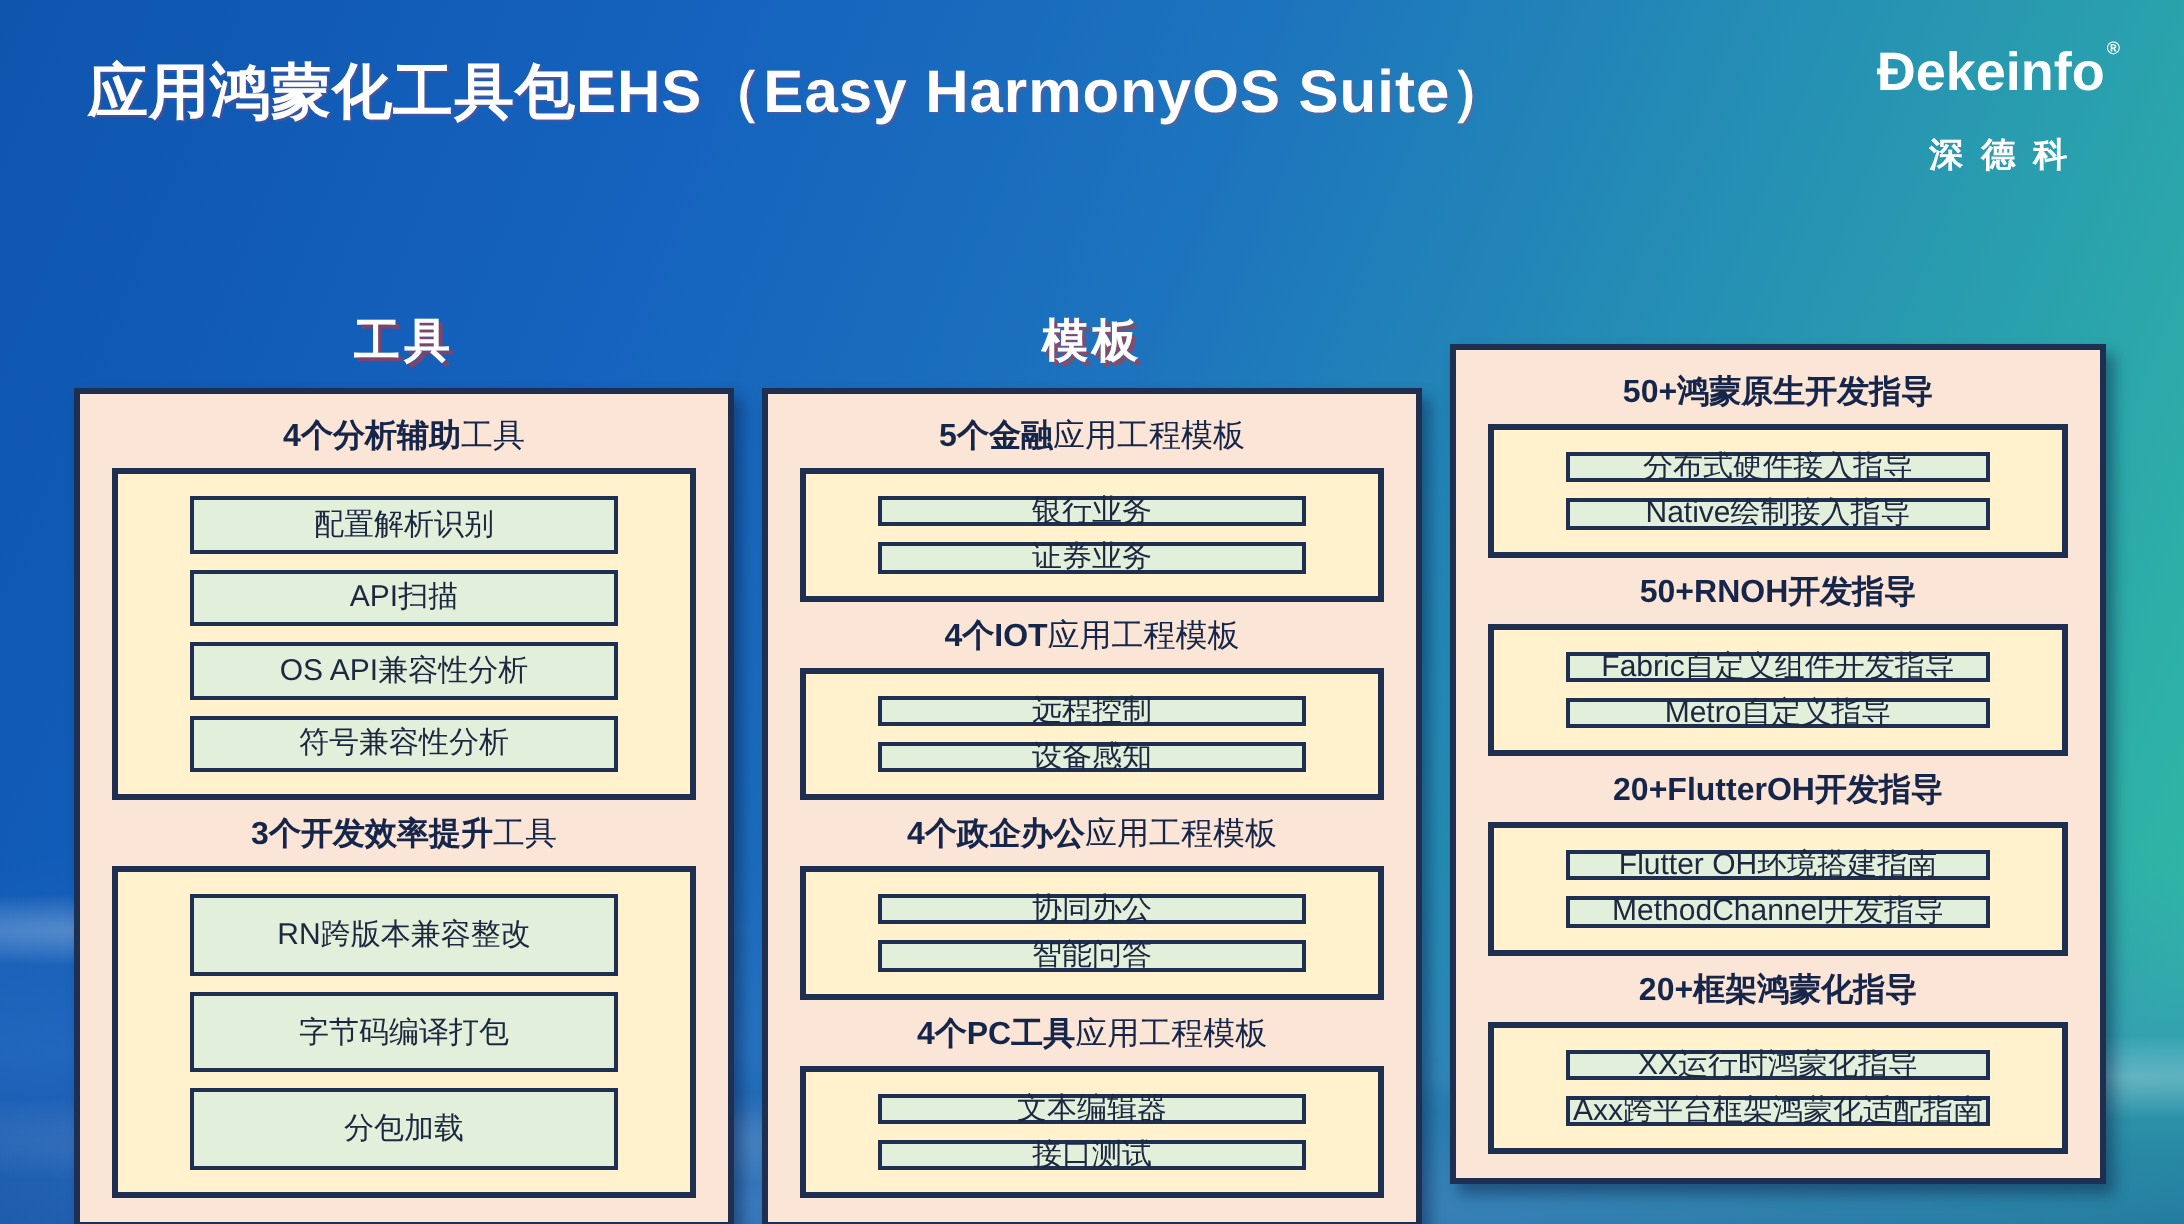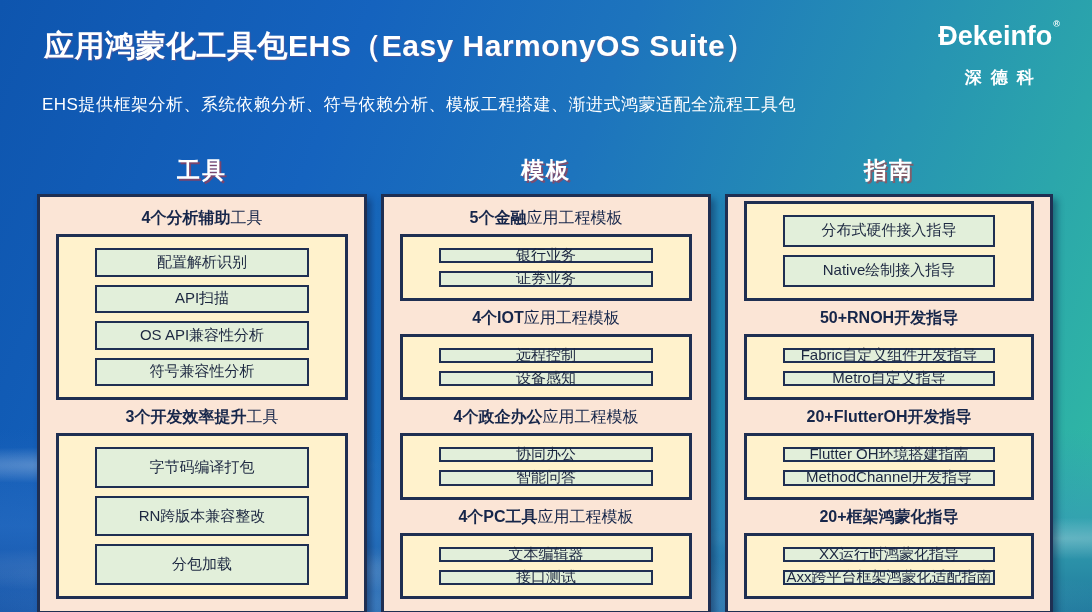--- a/index.html
+++ b/index.html
@@ -67,21 +67,20 @@
     font-size:15px;color:#1c2740;text-align:center;white-space:nowrap;
     min-height:0;
   }
 </style>
 </head>
 <body>
 
 <div class="slide">
   <div class="top">
     <h1 class="title">应用鸿蒙化工具包EHS（Easy HarmonyOS Suite）</h1>
-    <p class="subtitle">EHS提供框架分析、系统依赖分析、符号依赖分析、模板工程搭建、渐进式鸿蒙适配全流程工具包</p>
   </div>
 
   <div class="logo">
     <div class="brand"><span>Ðekeinfo</span><sup>®</sup></div>
     <div class="cn">深德科</div>
   </div>
 
   <div class="columns" id="columns">
       <div class="column">
         <div class="col-header">工具</div>
@@ -91,22 +90,22 @@
             <div class="sec-box">
               <div class="item">配置解析识别</div>
               <div class="item">API扫描</div>
               <div class="item">OS API兼容性分析</div>
               <div class="item">符号兼容性分析</div>
             </div>
           </div>
           <div class="section">
             <div class="sec-title"><span class="strong">3个开发效率提升</span><span class="rest">工具</span></div>
             <div class="sec-box">
+              <div class="item">RN跨版本兼容整改</div>
               <div class="item">字节码编译打包</div>
-              <div class="item">RN跨版本兼容整改</div>
               <div class="item">分包加载</div>
             </div>
           </div>
         </div>
       </div>
       <div class="column">
         <div class="col-header">模板</div>
         <div class="panel">
           <div class="section">
             <div class="sec-title"><span class="strong">5个金融</span><span class="rest">应用工程模板</span></div>
@@ -132,23 +131,23 @@
           <div class="section">
             <div class="sec-title"><span class="strong">4个PC工具</span><span class="rest">应用工程模板</span></div>
             <div class="sec-box">
               <div class="item">文本编辑器</div>
               <div class="item">接口测试</div>
             </div>
           </div>
         </div>
       </div>
       <div class="column">
-        <div class="col-header">指南</div>
         <div class="panel">
           <div class="section">
+            <div class="sec-title"><span class="strong">50+鸿蒙原生开发指导</span><span class="rest"></span></div>
             <div class="sec-box">
               <div class="item">分布式硬件接入指导</div>
               <div class="item">Native绘制接入指导</div>
             </div>
           </div>
           <div class="section">
             <div class="sec-title"><span class="strong">50+RNOH开发指导</span><span class="rest"></span></div>
             <div class="sec-box">
               <div class="item">Fabric自定义组件开发指导</div>
               <div class="item">Metro自定义指导</div>

